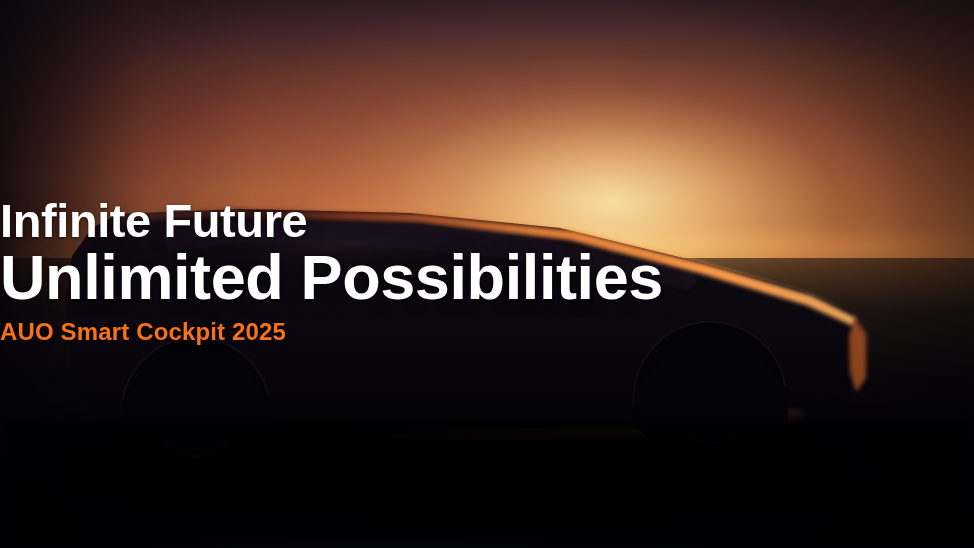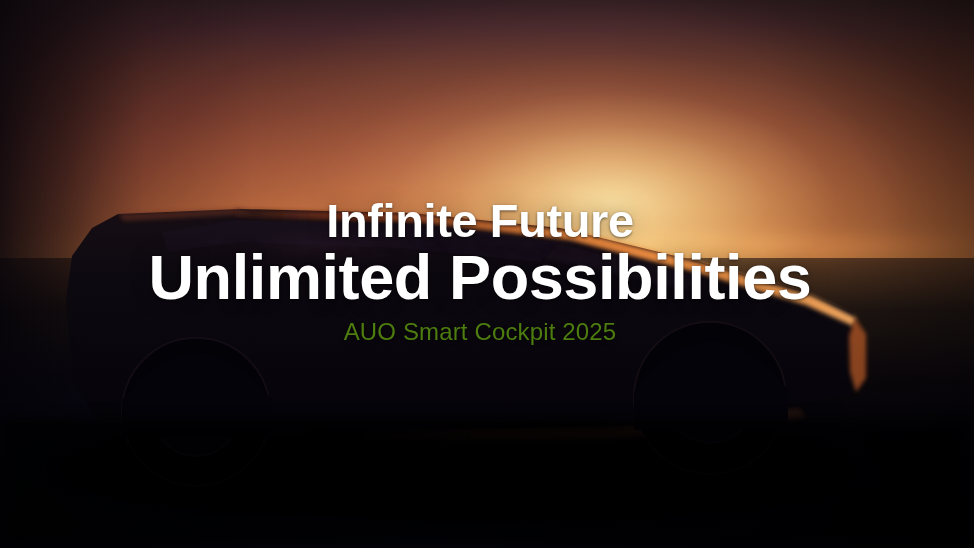--- a/index.html
+++ b/index.html
@@ -154,24 +154,22 @@
       rgba(0,0,0,0.52) 100%
     );
   }
 
   
   #hero-text-block {
     position: absolute;
     left: 0;
     top: 192px;
     width: 938px;
-    text-align: center;
     pointer-events: none;
     z-index: 40;
-    margin-left: 11px;
   }
 
   .headline {
     display: block;
     color: #ffffff;
     font-weight: 700;
     font-size: 47px;
     line-height: 57px;
     letter-spacing: -0.4px;
     text-shadow:
@@ -180,22 +178,22 @@
     white-space: nowrap;
   }
 
   #headline-line-2 {
     font-size: 63px;
   }
 
   #hero-subtitle {
     display: block;
     margin-top: 11px;
-    color: #4d7c0f;
-    font-weight: 400;
+    color: #f97316;
+    font-weight: 700;
     font-size: 24px;
     line-height: 30px;
     letter-spacing: 0.15px;
     text-shadow: 0 1px 4px rgba(0,0,0,0.6);
     white-space: nowrap;
   }
 </style>
 </head>
 <body>
 

